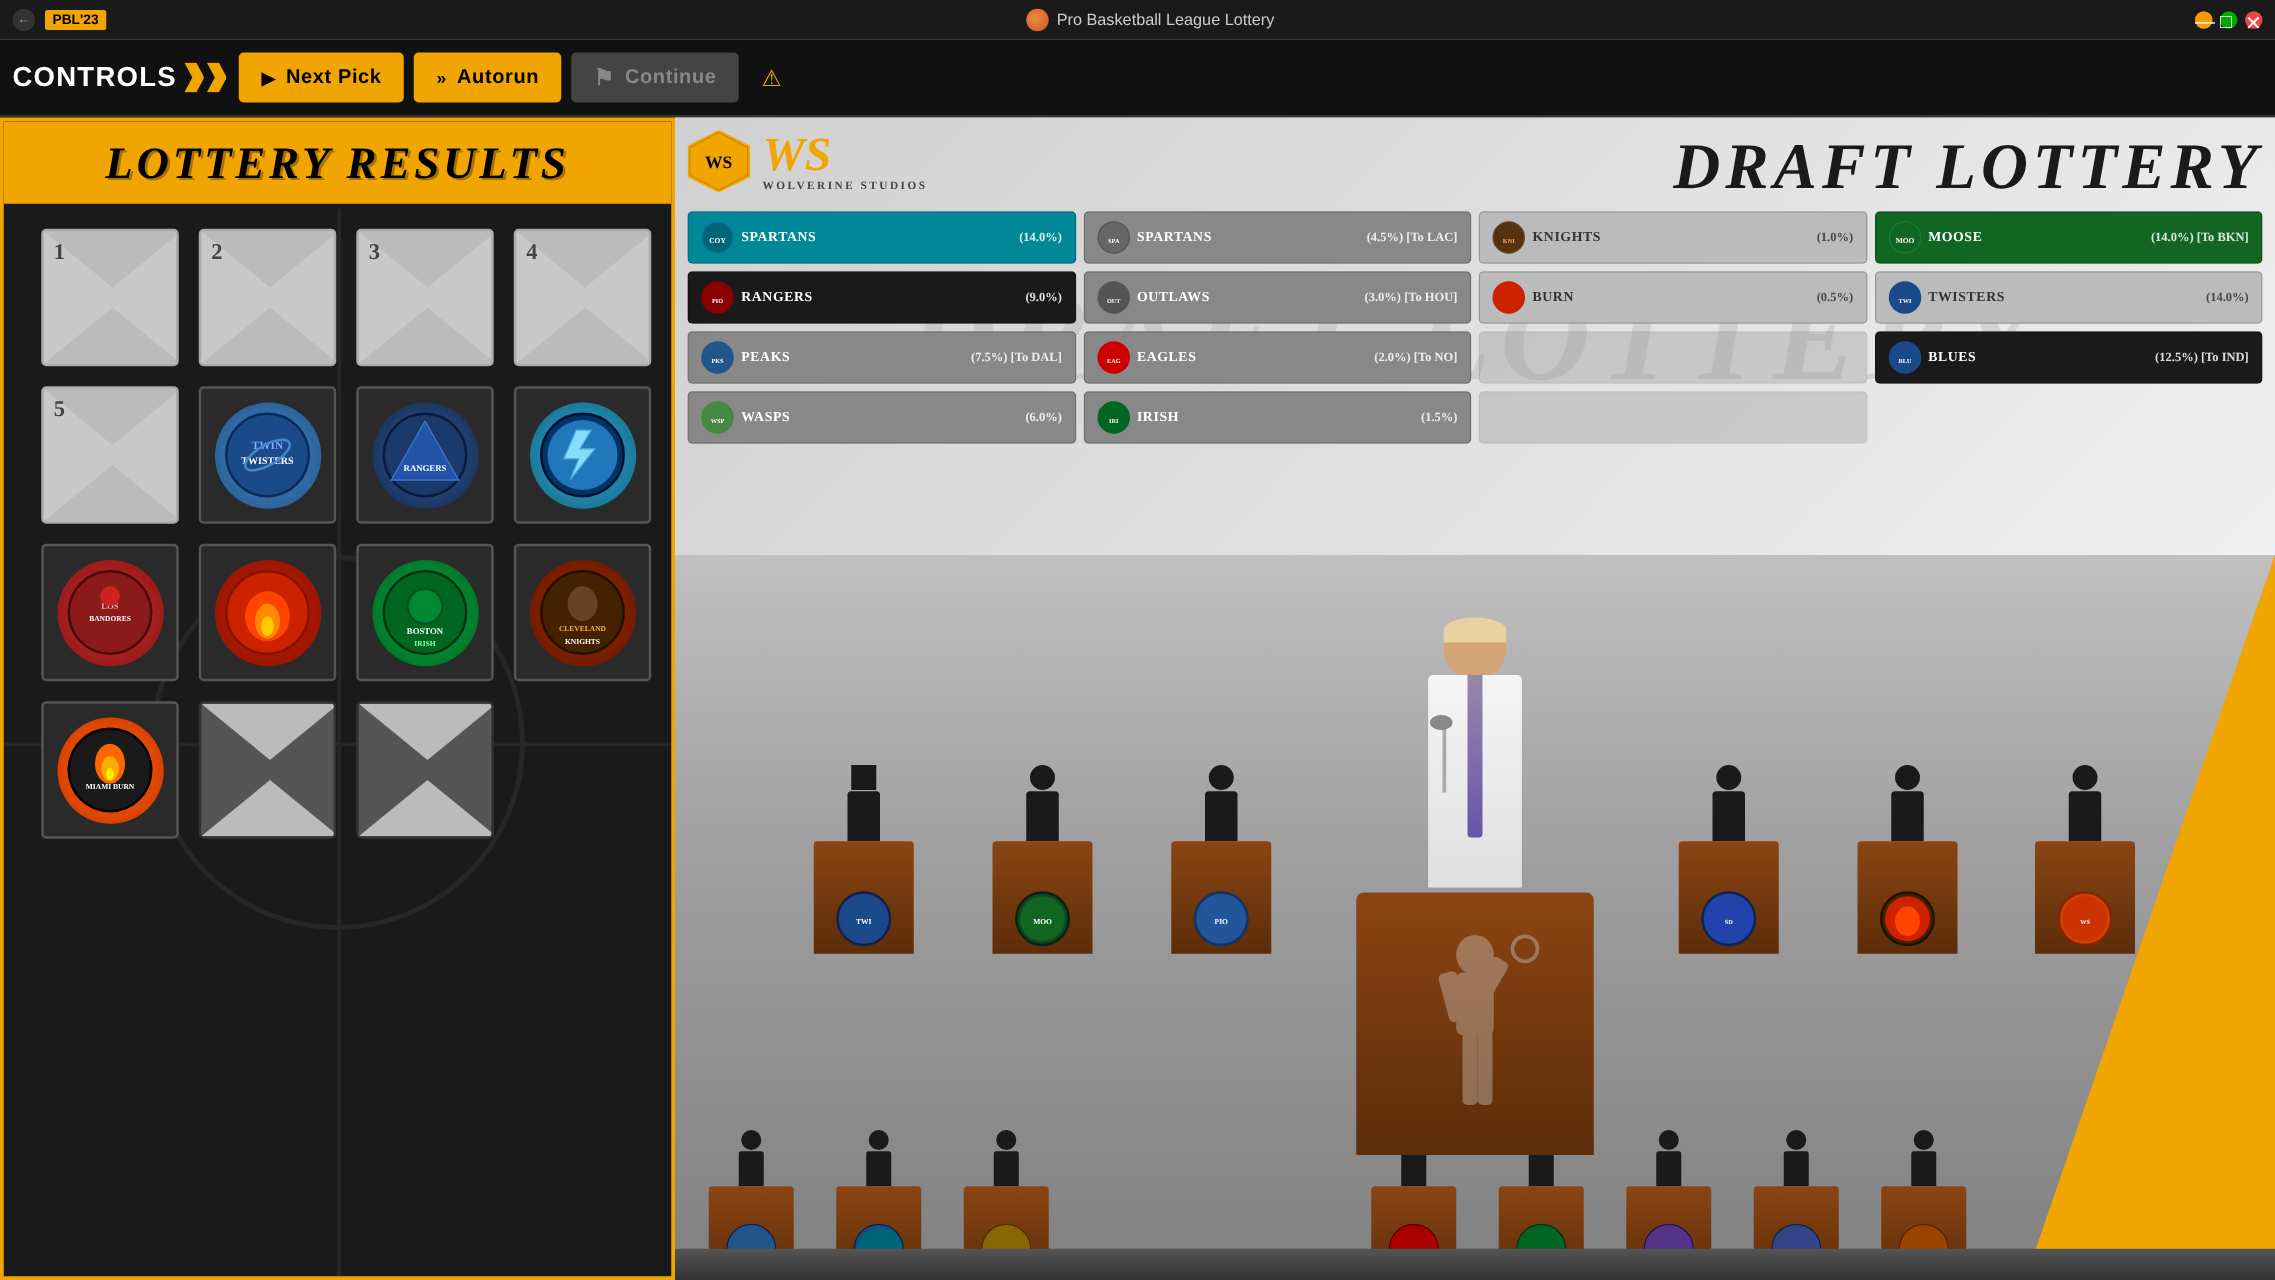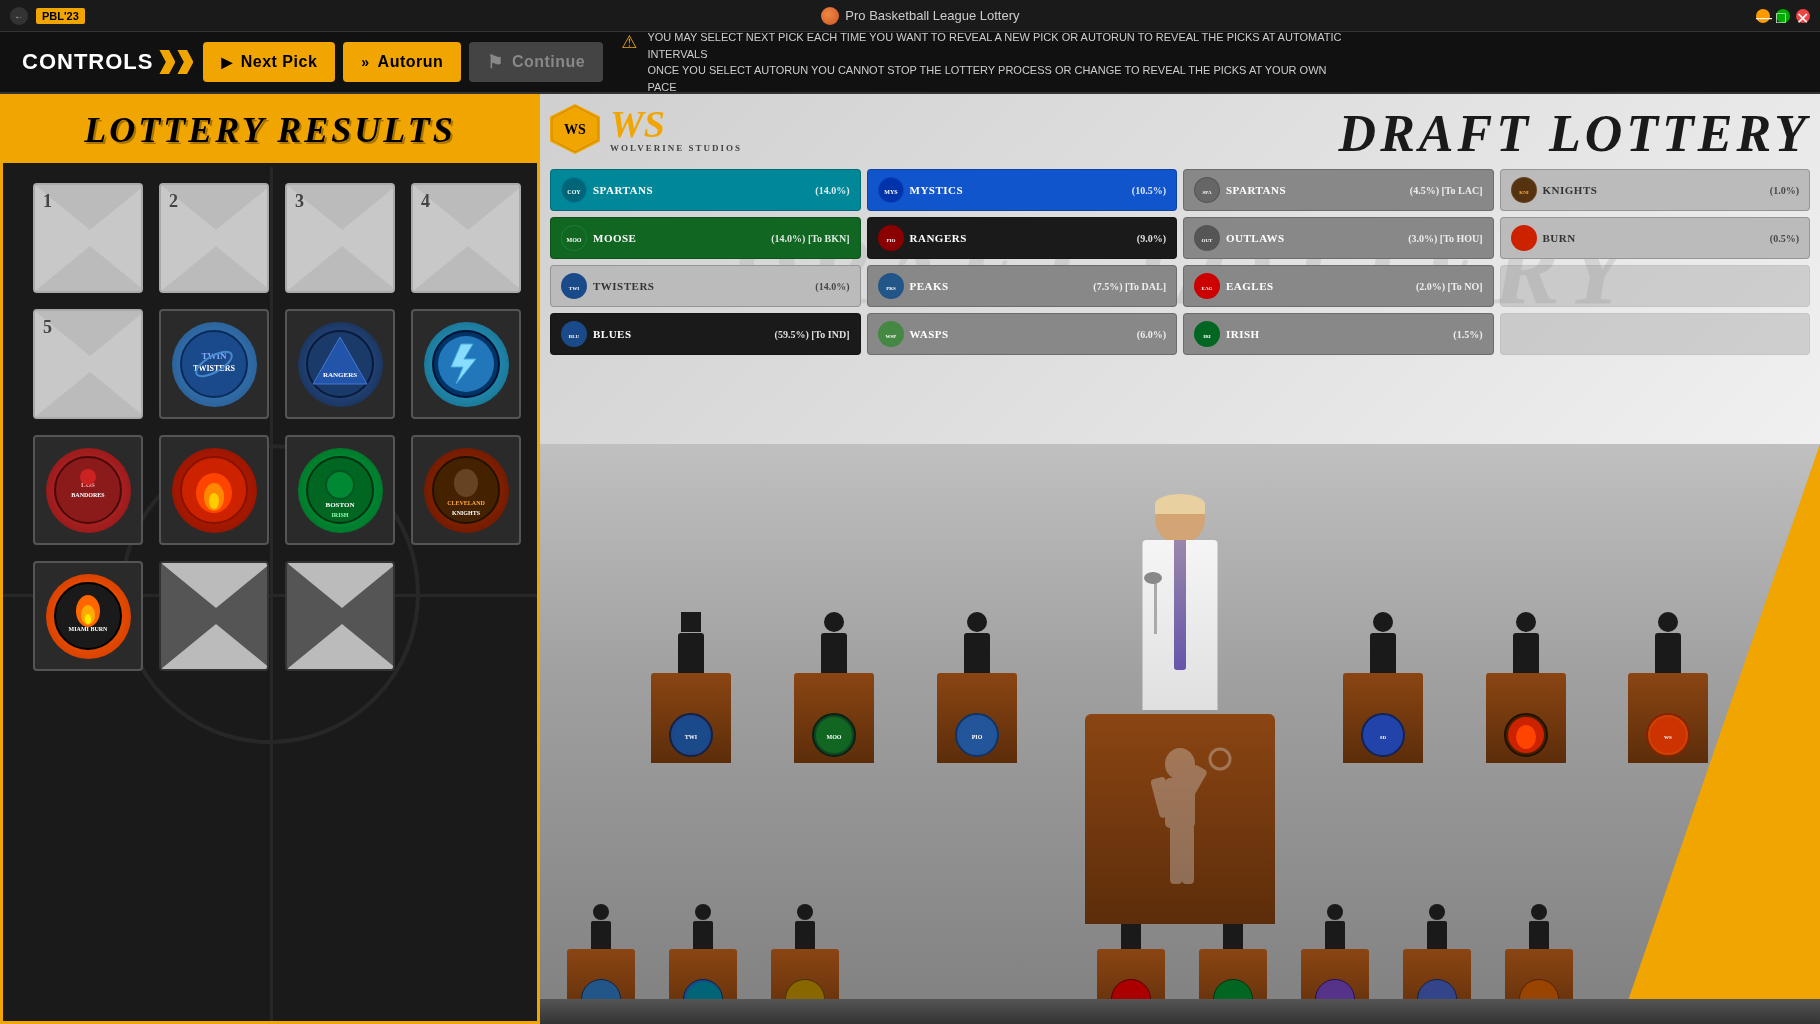--- a/index.html
+++ b/index.html
@@ -71,21 +71,20 @@
     }
     #controls-label {
       display: flex;
       align-items: center;
       gap: 6px;
       font-size: 22px;
       font-weight: 900;
       color: white;
       letter-spacing: 1px;
       margin-right: 10px;
-      margin-left: 12px;
     }
     .chevrons {
       display: flex;
       gap: 2px;
     }
     .chevron-shape {
       width: 16px; height: 24px;
       background: #f0a500;
       clip-path: polygon(0 0, 60% 0, 100% 50%, 60% 100%, 0 100%, 40% 50%);
     }
@@ -450,22 +449,20 @@
   <button class="ctrl-btn auto">
     <span class="btn-icon">»</span>
     <span>Autorun</span>
   </button>
   <button class="ctrl-btn cont">
     <span class="btn-icon" style="font-size:18px;">⚑</span>
     <span>Continue</span>
   </button>
   <div id="info-bar">
     <span class="warn-icon">⚠</span>
-    <div class="info-text" style="white-space:pre-line;">YOU MAY SELECT NEXT PICK EACH TIME YOU WANT TO REVEAL A NEW PICK OR AUTORUN TO REVEAL THE PICKS AT AUTOMATIC INTERVALS
-ONCE YOU SELECT AUTORUN YOU CANNOT STOP THE LOTTERY PROCESS OR CHANGE TO REVEAL THE PICKS AT YOUR OWN PACE</div>
   </div>
 </div>
 
 <div id="main">
 
   <div id="left-panel">
     <div id="lottery-header">
       <span>LOTTERY RESULTS</span>
     </div>
 
@@ -643,30 +640,20 @@
         <div class="team-chip teal">
           <div class="team-chip-logo team-chip-logo-teal">
             <svg width="26" height="26" viewBox="0 0 26 26">
                 <circle cx="13" cy="13" r="12" fill="#006677"></circle>
                 <text x="13" y="17" text-anchor="middle" fill="white" font-size="6" font-weight="900">COY</text>
               </svg>
           </div>
           <span class="team-chip-name">SPARTANS</span>
           <span class="team-chip-pct">(14.0%)</span>
         </div>
-        <div class="team-chip blue">
-          <div class="team-chip-logo team-chip-logo-blue">
-            <svg width="26" height="26" viewBox="0 0 26 26">
-                <circle cx="13" cy="13" r="12" fill="#0033aa"></circle>
-                <text x="13" y="17" text-anchor="middle" fill="white" font-size="6" font-weight="900">MYS</text>
-              </svg>
-          </div>
-          <span class="team-chip-name">MYSTICS</span>
-          <span class="team-chip-pct">(10.5%)</span>
-        </div>
         <div class="team-chip gray">
           <div class="team-chip-logo" style="background:#555;">
             <svg width="26" height="26" viewBox="0 0 26 26">
                 <circle cx="13" cy="13" r="12" fill="#666"></circle>
                 <text x="13" y="17" text-anchor="middle" fill="white" font-size="5" font-weight="900">SPA</text>
               </svg>
           </div>
           <span class="team-chip-name">SPARTANS</span>
           <span class="team-chip-pct">(4.5%) [To LAC]</span>
         </div>
@@ -755,21 +742,21 @@
         </div>
 
         <div class="team-chip black">
           <div class="team-chip-logo" style="background:#1a4a8a;">
             <svg width="26" height="26" viewBox="0 0 26 26">
                 <circle cx="13" cy="13" r="12" fill="#1a4a8a"></circle>
                 <text x="13" y="17" text-anchor="middle" fill="white" font-size="5" font-weight="900">BLU</text>
               </svg>
           </div>
           <span class="team-chip-name">BLUES</span>
-          <span class="team-chip-pct">(59.5%) [To IND]</span>
+          <span class="team-chip-pct">(12.5%) [To IND]</span>
         </div>
         <div class="team-chip gray">
           <div class="team-chip-logo" style="background:#448844;">
             <svg width="26" height="26" viewBox="0 0 26 26">
                 <circle cx="13" cy="13" r="12" fill="#448844"></circle>
                 <text x="13" y="17" text-anchor="middle" fill="white" font-size="5" font-weight="900">WSP</text>
               </svg>
           </div>
           <span class="team-chip-name">WASPS</span>
           <span class="team-chip-pct">(6.0%)</span>

